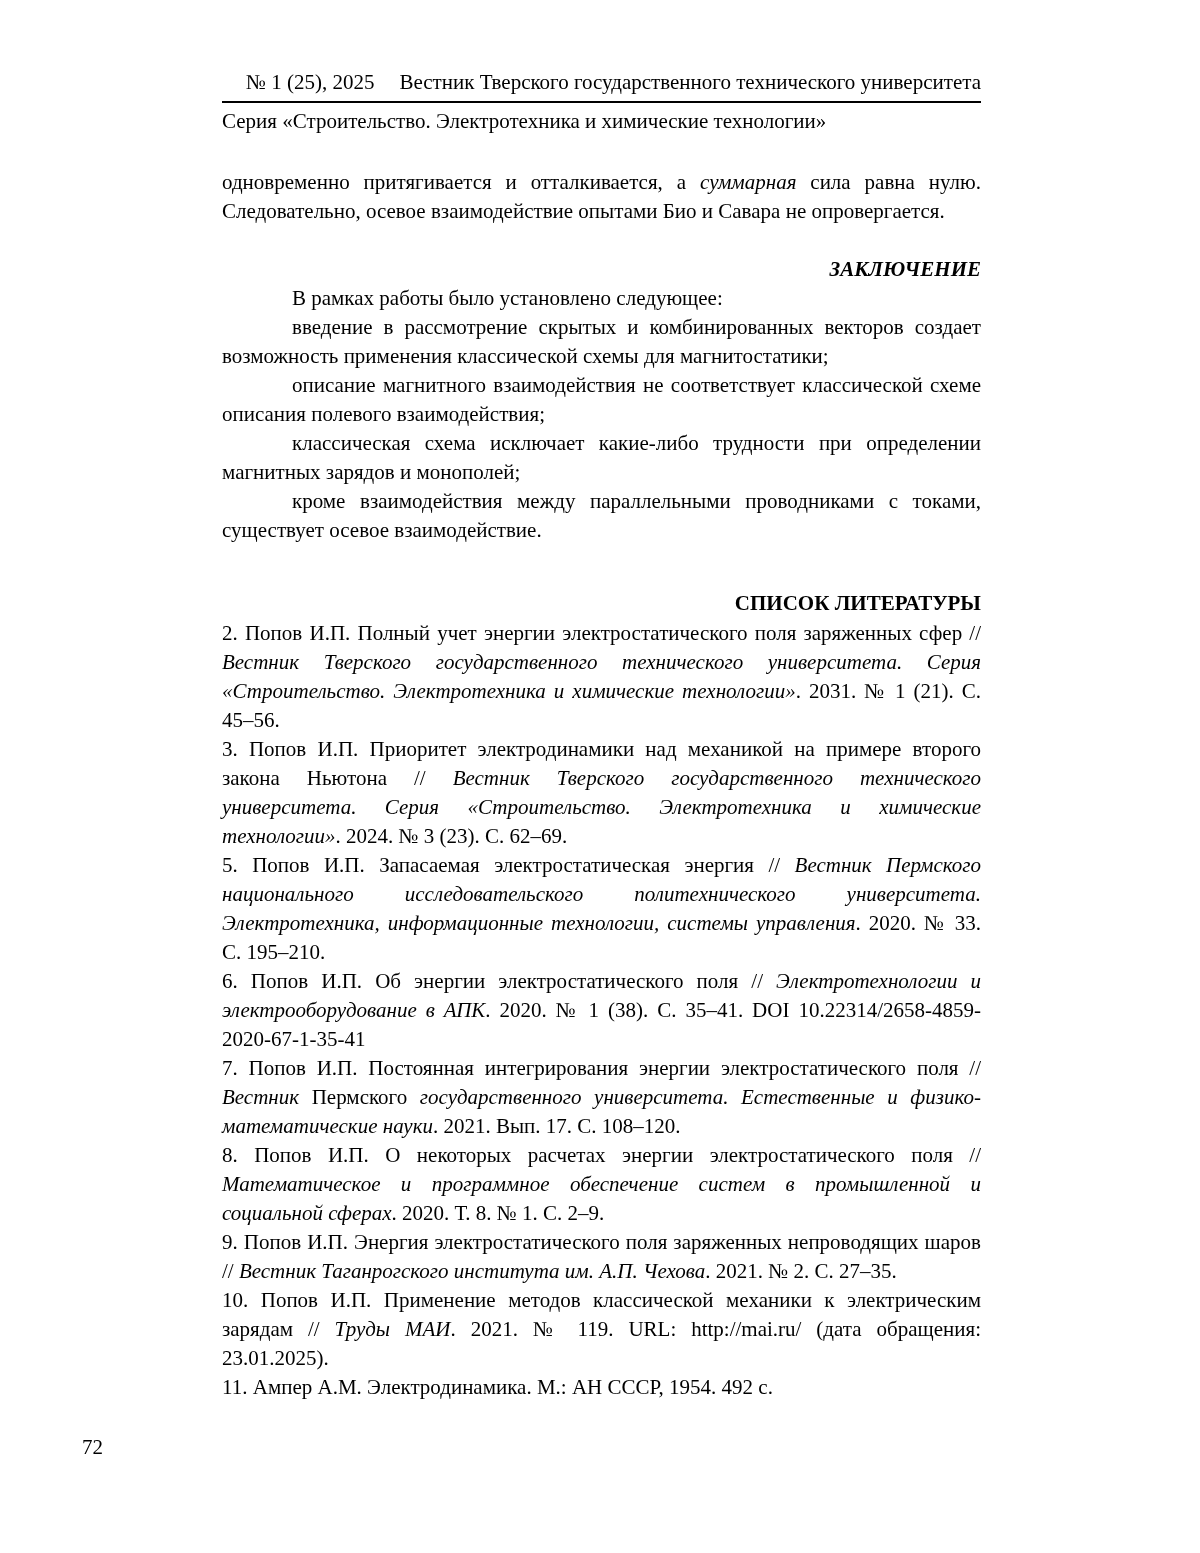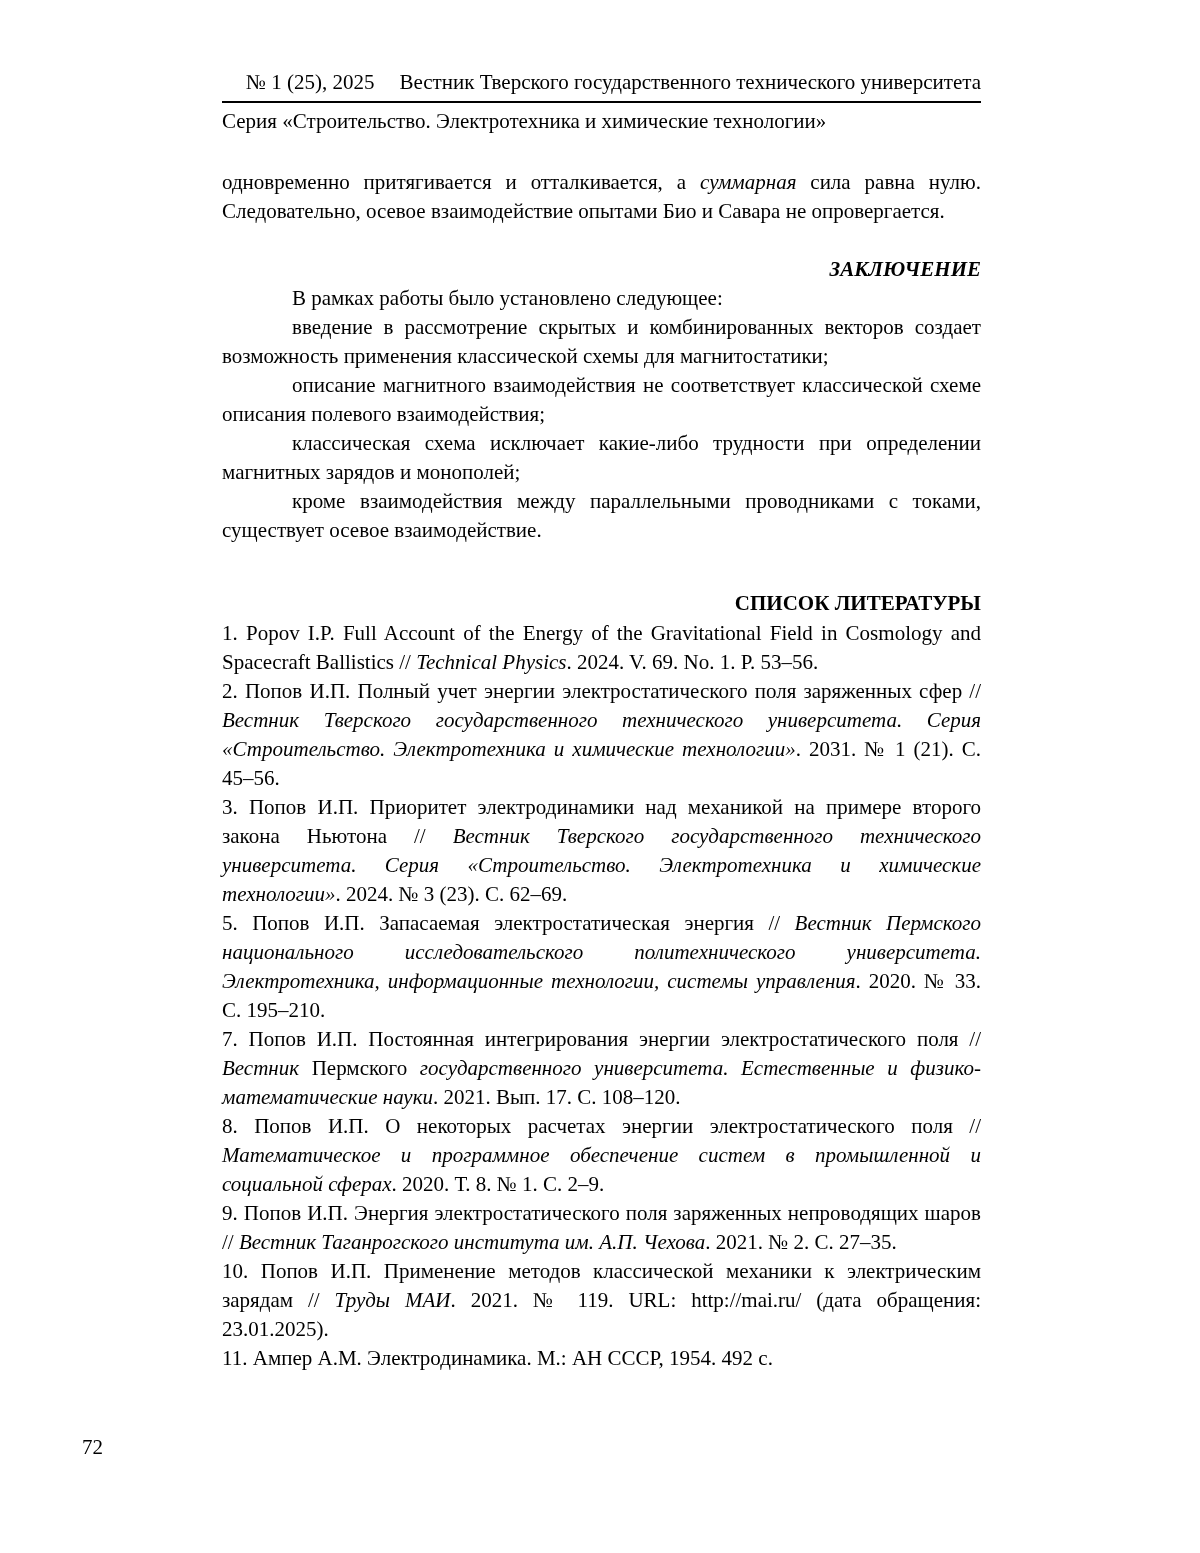--- a/index.html
+++ b/index.html
@@ -83,24 +83,24 @@
       <p class="para indent">В рамках работы было установлено следующее:</p>
       <p class="para indent">введение в рассмотрение скрытых и комбинированных векторов создает возможность применения классической схемы для магнитостатики;</p>
       <p class="para indent">описание магнитного взаимодействия не соответствует классической схеме описания полевого взаимодействия;</p>
       <p class="para indent">классическая схема исключает какие-либо трудности при определении магнитных зарядов и монополей;</p>
       <p class="para indent">кроме взаимодействия между параллельными проводниками с токами, существует осевое взаимодействие.</p>
     </section>
 
     <h2 class="section-heading references-heading">СПИСОК ЛИТЕРАТУРЫ</h2>
 
     <section>
-      <p class="para"><span>1.  Popov I.P. Full Account of the Energy of the Gravitational Field in Cosmology and Spacecraft Ballistics // </span><i>Technical Physics</i><span>. 2024. V. 69. No. 1. P. 53–56.</span></p>
       <p class="para"><span>2. Попов И.П. Полный учет энергии электростатического поля заряженных сфер // </span><i>Вестник Тверского государственного технического университета. Серия «Строительство. Электротехника и химические технологии»</i><span>. 2031. № 1 (21). С. 45–56.</span></p>
       <p class="para"><span>3. Попов И.П. Приоритет электродинамики над механикой на примере второго закона Ньютона // </span><i>Вестник Тверского государственного технического университета. Серия «Строительство. Электротехника и химические технологии»</i><span>. 2024. № 3 (23). С. 62–69.</span></p>
       <p class="para"><span>5. Попов И.П. Запасаемая электростатическая энергия // </span><i>Вестник Пермского национального исследовательского политехнического университета. Электротехника, информационные технологии, системы управления</i><span>. 2020. № 33. С. 195–210.</span></p>
+      <p class="para"><span>6. Попов И.П. Об энергии электростатического поля // </span><i>Электротехнологии и электрооборудование в АПК</i><span>. 2020. № 1 (38). С. 35–41. DOI 10.22314/2658-4859-2020-67-1-35-41</span></p>
       <p class="para"><span>7. Попов И.П. Постоянная интегрирования энергии электростатического поля // </span><i>Вестник</i><span> Пермского </span><i>государственного университета. Естественные и физико-математические науки</i><span>. 2021. Вып. 17. С. 108–120.</span></p>
       <p class="para"><span>8. Попов И.П. О некоторых расчетах энергии электростатического поля // </span><i>Математическое и программное обеспечение систем в промышленной и социальной сферах</i><span>. 2020. Т. 8. № 1. С. 2–9.</span></p>
       <p class="para"><span>9. Попов И.П. Энергия электростатического поля заряженных непроводящих шаров // </span><i>Вестник Таганрогского института им. А.П. Чехова</i><span>. 2021. № 2. С. 27–35.</span></p>
       <p class="para"><span>10. Попов И.П. Применение методов классической механики к электрическим зарядам // </span><i>Труды МАИ</i><span>. 2021. № 119. URL: http://mai.ru/ (дата обращения: 23.01.2025).</span></p>
       <p class="para"><span>11.  Ампер А.М. Электродинамика. М.: АН СССР, 1954. 492 с.</span></p>
     </section>
 
   </main>
 
   <footer class="page-footer">

